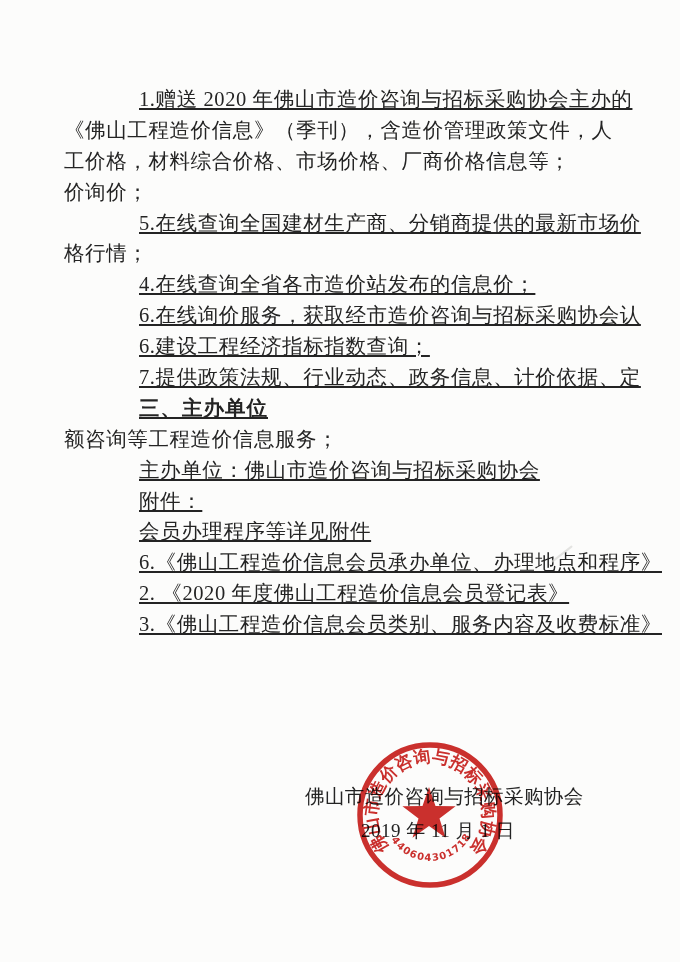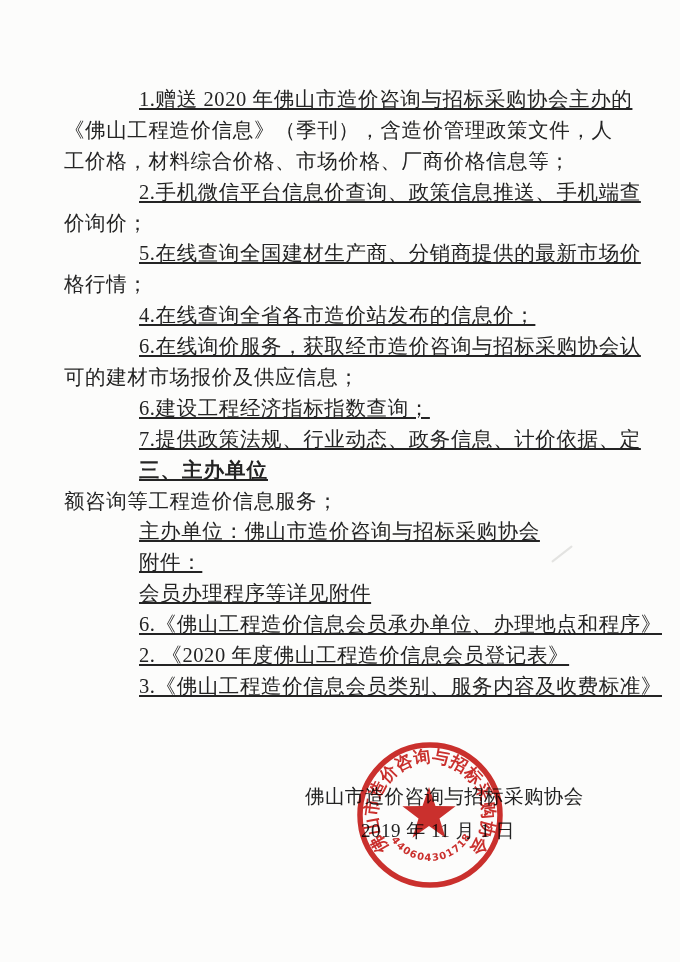--- a/index.html
+++ b/index.html
@@ -88,27 +88,25 @@
 </style>
 </head>
 <body>
 
 <div class="page">
 
   <div class="body-text">
       <div class="line indent">1.赠送 2020 年佛山市造价咨询与招标采购协会主办的</div>
       <div class="line">《佛山工程造价信息》（季刊），含造价管理政策文件，人</div>
       <div class="line">工价格，材料综合价格、市场价格、厂商价格信息等；</div>
-      <div class="line indent">2.手机微信平台信息价查询、政策信息推送、手机端查</div>
       <div class="line">价询价；</div>
       <div class="line indent">5.在线查询全国建材生产商、分销商提供的最新市场价</div>
       <div class="line">格行情；</div>
       <div class="line indent">4.在线查询全省各市造价站发布的信息价；</div>
       <div class="line indent">6.在线询价服务，获取经市造价咨询与招标采购协会认</div>
-      <div class="line">可的建材市场报价及供应信息；</div>
       <div class="line indent">6.建设工程经济指标指数查询；</div>
       <div class="line indent">7.提供政策法规、行业动态、政务信息、计价依据、定</div>
       <div class="line indent bold">三、主办单位</div>
       <div class="line">额咨询等工程造价信息服务；</div>
       <div class="line indent">主办单位：佛山市造价咨询与招标采购协会</div>
       <div class="line indent">附件：</div>
       <div class="line indent">会员办理程序等详见附件</div>
       <div class="line indent">6.《佛山工程造价信息会员承办单位、办理地点和程序》</div>
       <div class="line indent">2. 《2020 年度佛山工程造价信息会员登记表》</div>
       <div class="line indent">3.《佛山工程造价信息会员类别、服务内容及收费标准》</div>

